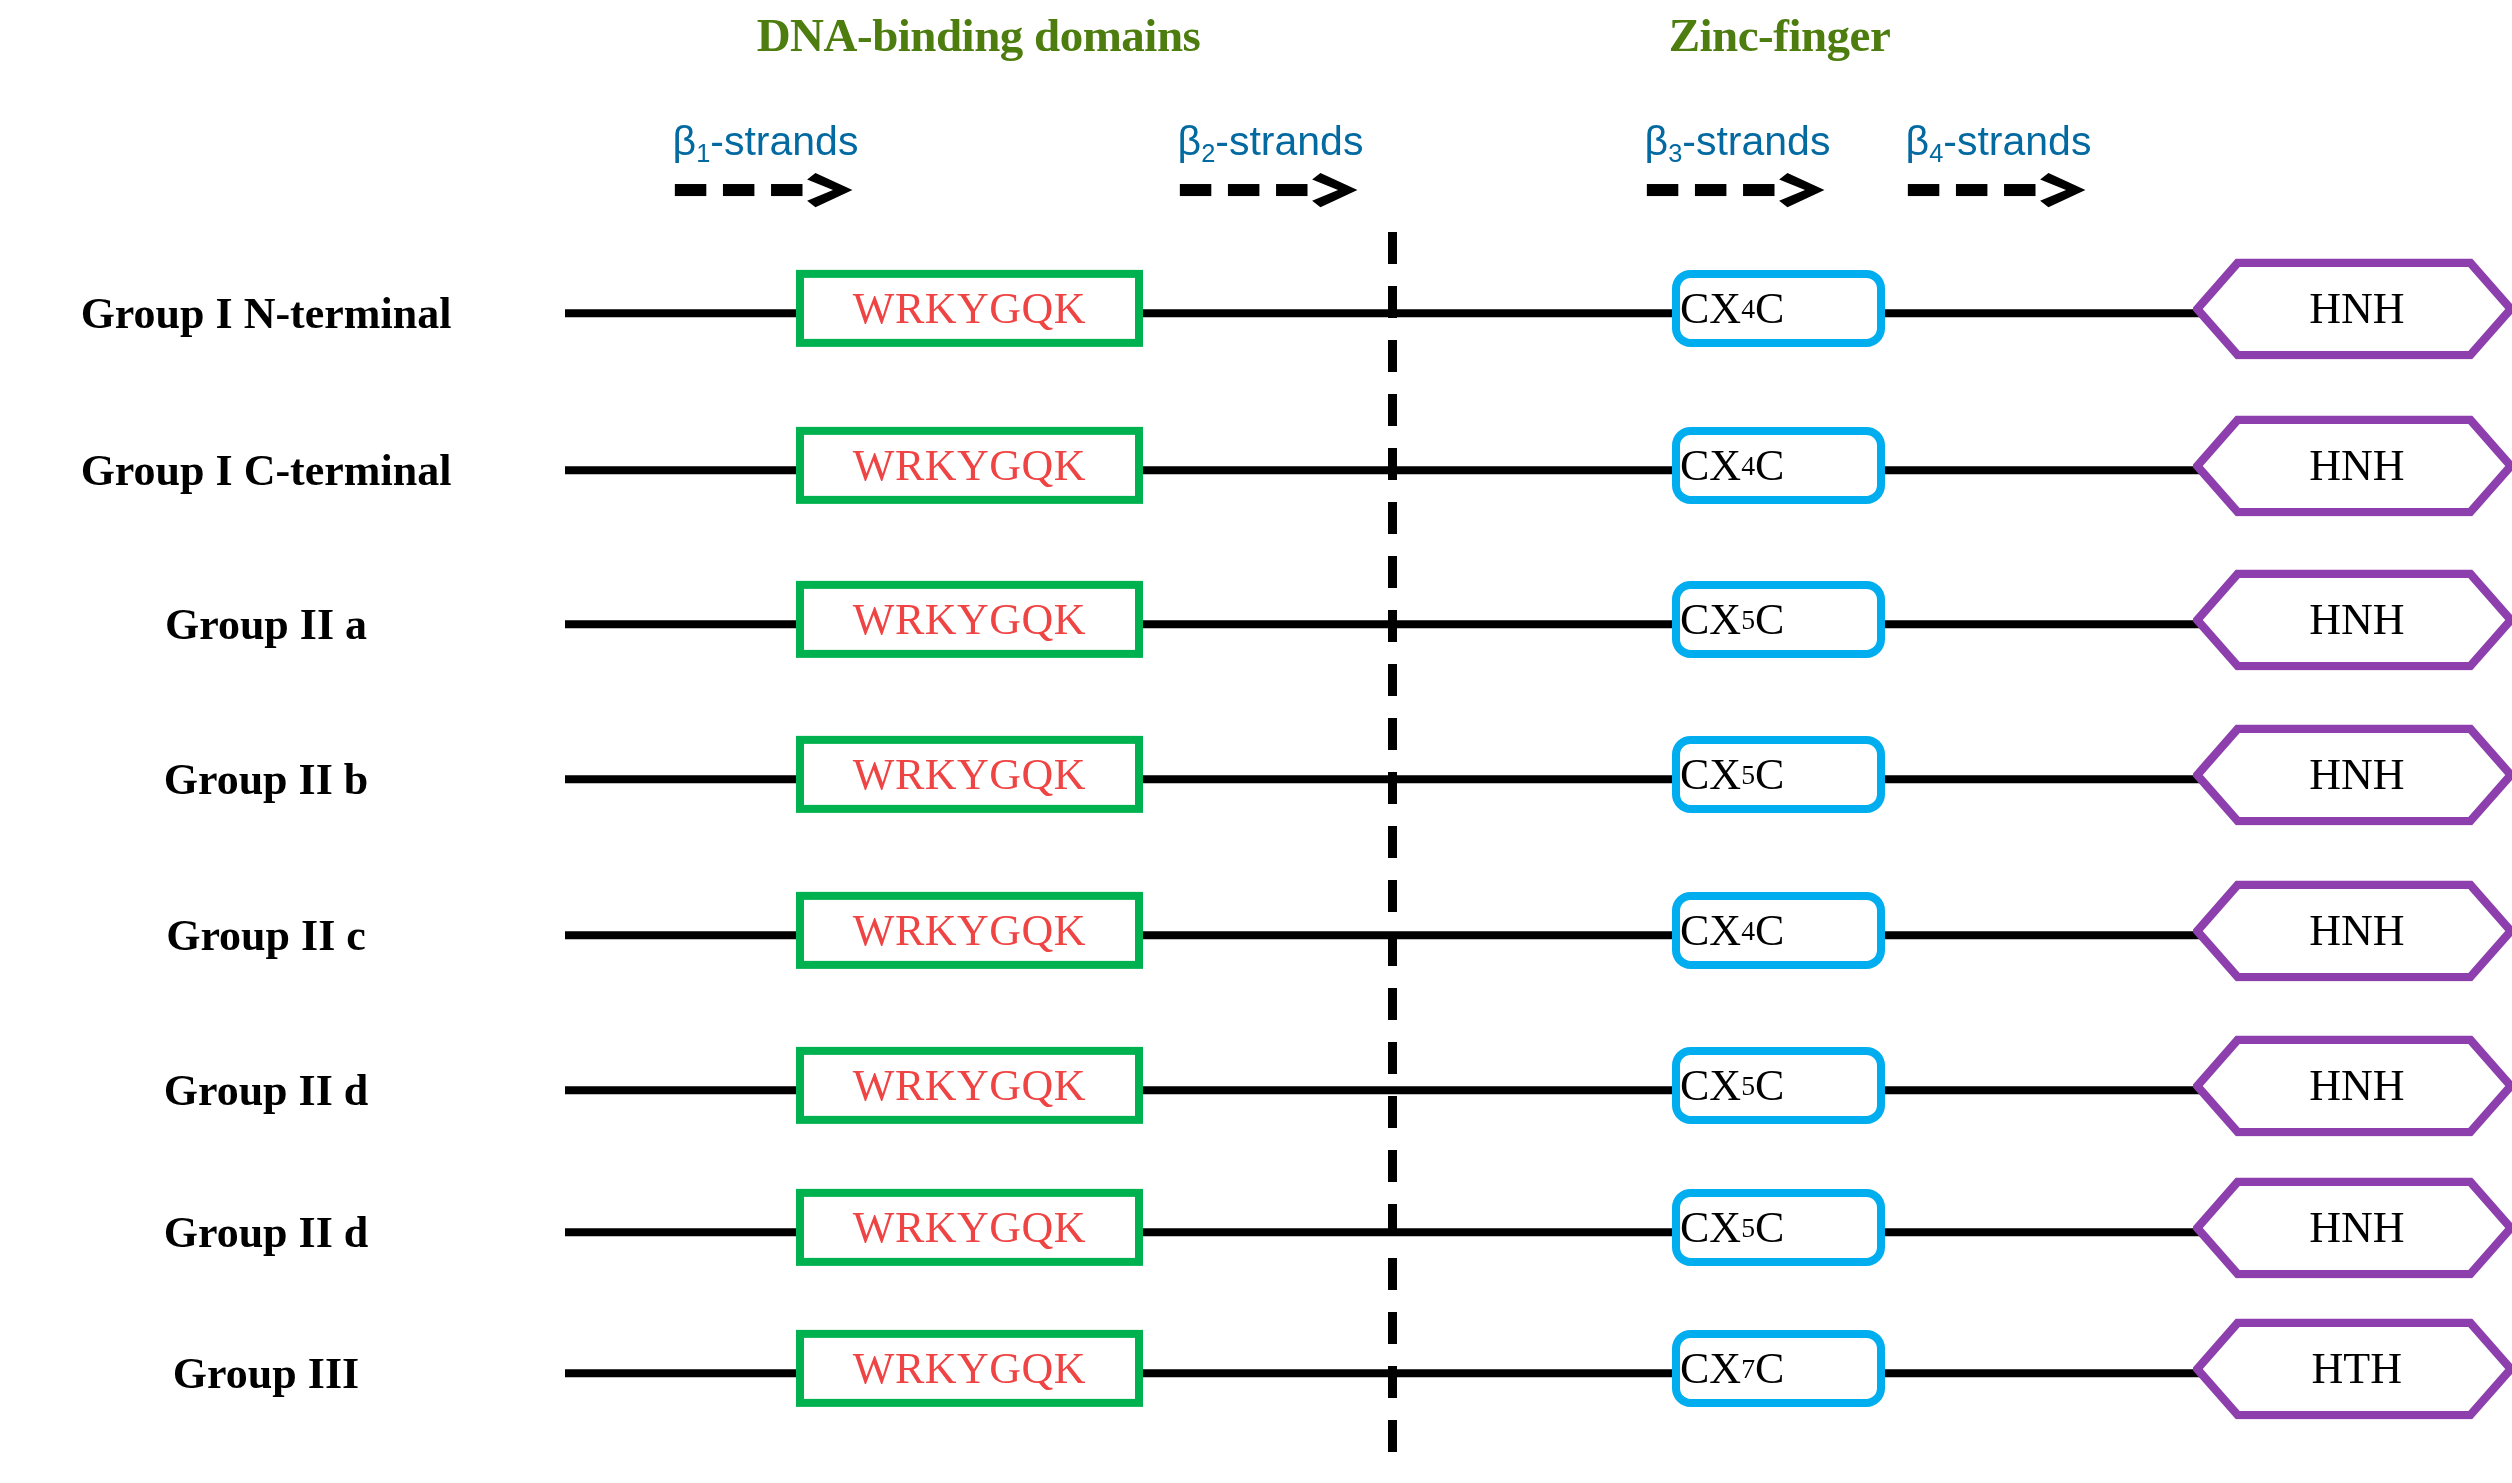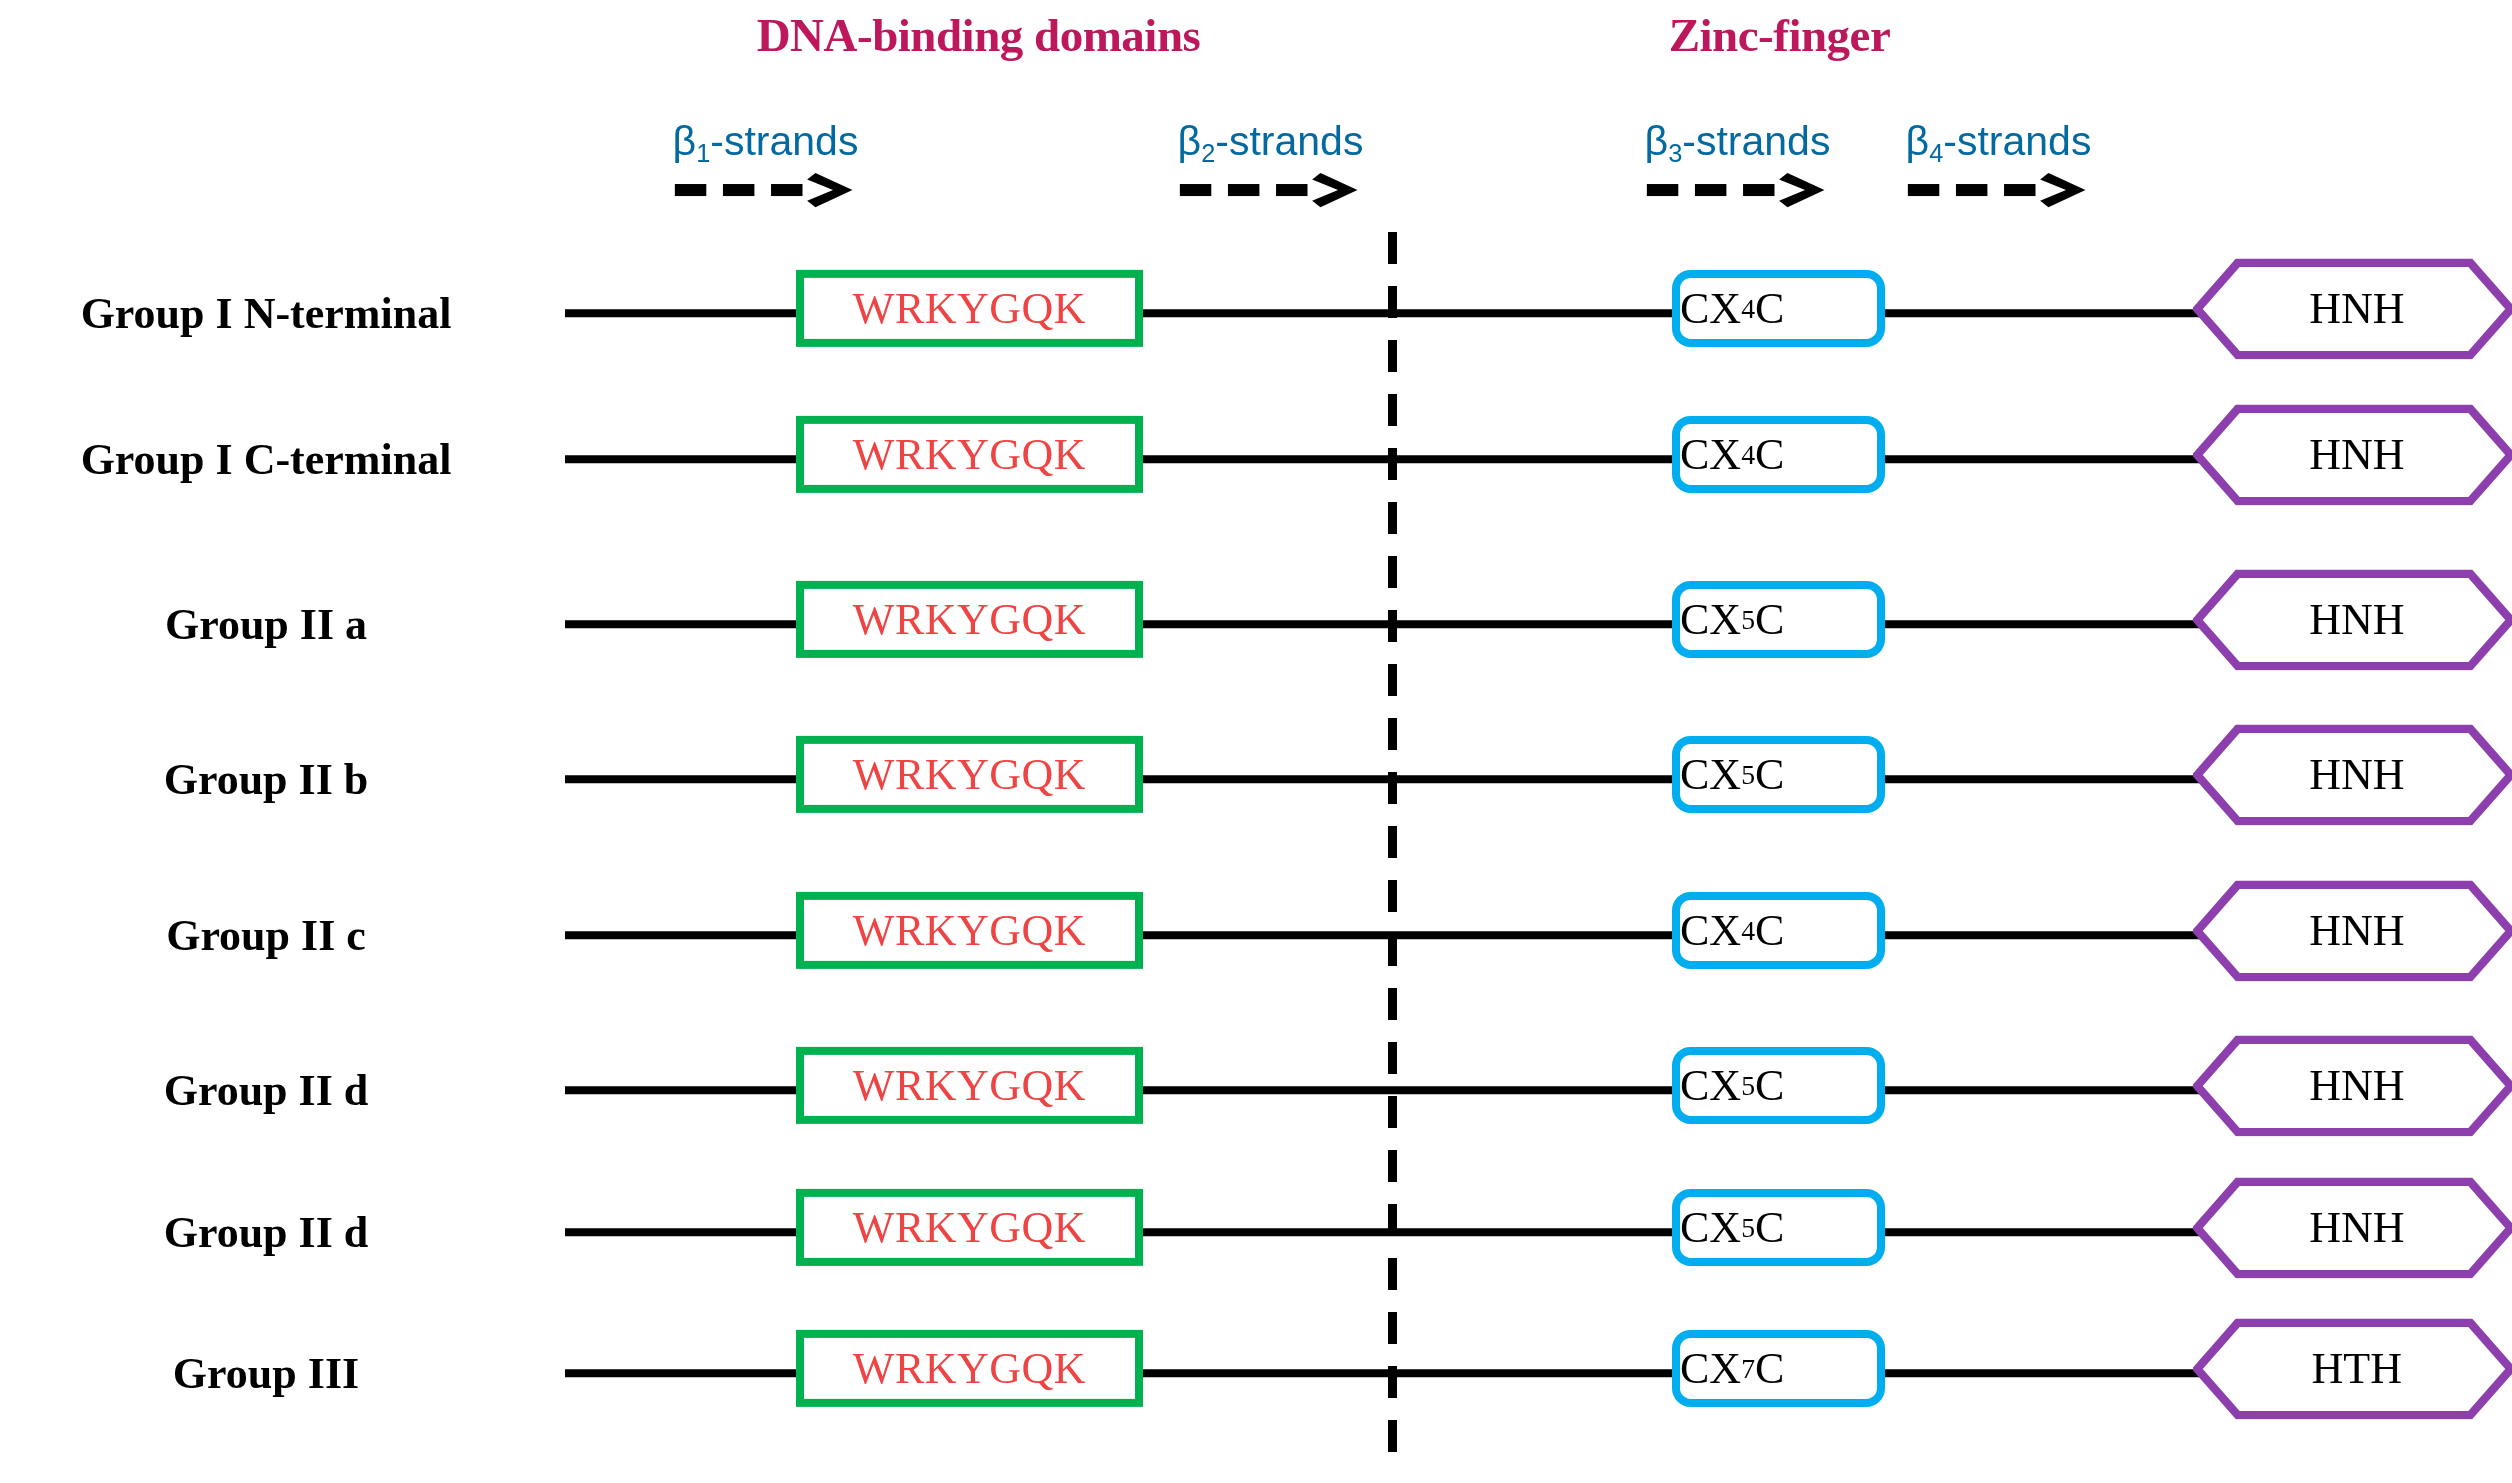--- a/index.html
+++ b/index.html
@@ -15,21 +15,21 @@
     overflow: hidden;
     font-family: "Liberation Serif", serif;
   }
 
   
   .section-header {
     position: absolute;
     font-family: "Liberation Serif", serif;
     font-weight: bold;
     font-size: 47px;
-    color: #be185d;
+    color: #4d7c0f;
     white-space: nowrap;
     text-align: center;
     letter-spacing: -0.5px;
   }
 
   
   .beta-group {
     position: absolute;
     display: flex;
     flex-direction: column;
@@ -240,21 +240,21 @@
           <sub>4</sub>
           <span>C</span>
         </div>
         <div class="hex-wrap">
           <svg width="322" height="101" viewBox="0 0 345 108">
             <polygon points="48,4.5 297,4.5 340.5,54 297,103.5 48,103.5 4.5,54" fill="#ffffff" stroke="#8e3fae" stroke-width="9" stroke-linejoin="miter"></polygon>
           </svg>
           <div class="hex-text">HNH</div>
         </div>
       </div>
-      <div class="row" style="top: 403px;">
+      <div class="row" style="top: 414px;">
         <div class="group-label">Group I C-terminal</div>
         <div class="backbone"></div>
         <div class="wrky-box">WRKYGQK</div>
         <div class="cx-box">
           <span>CX</span>
           <sub>4</sub>
           <span>C</span>
         </div>
         <div class="hex-wrap">
           <svg width="322" height="101" viewBox="0 0 345 108">

